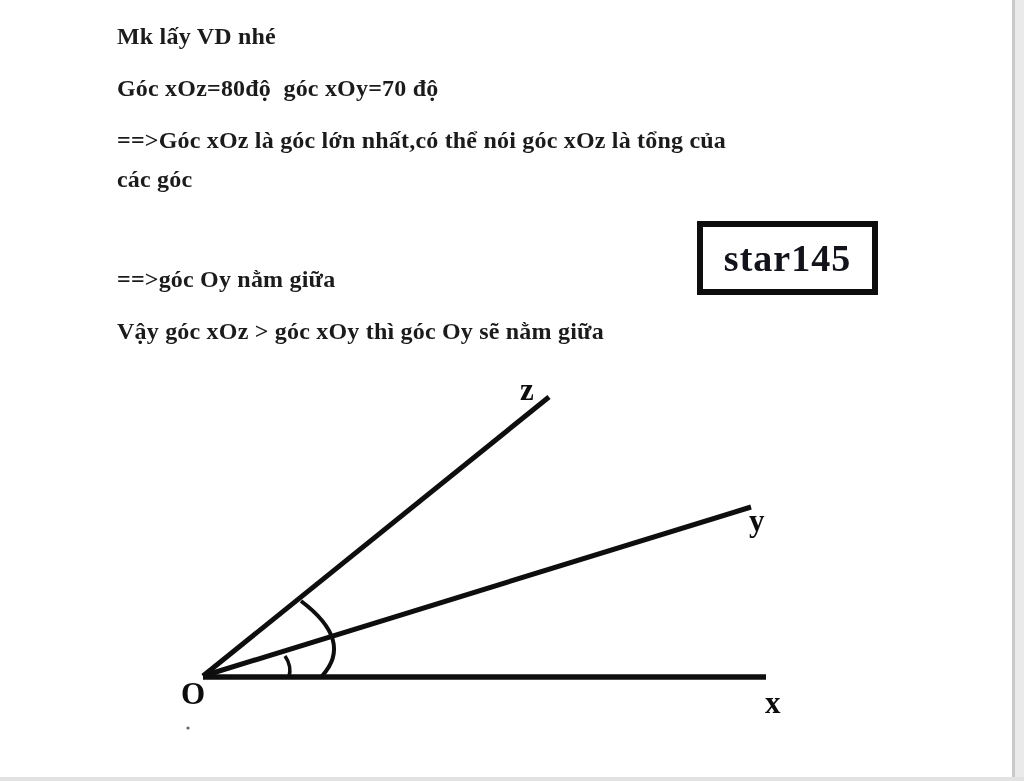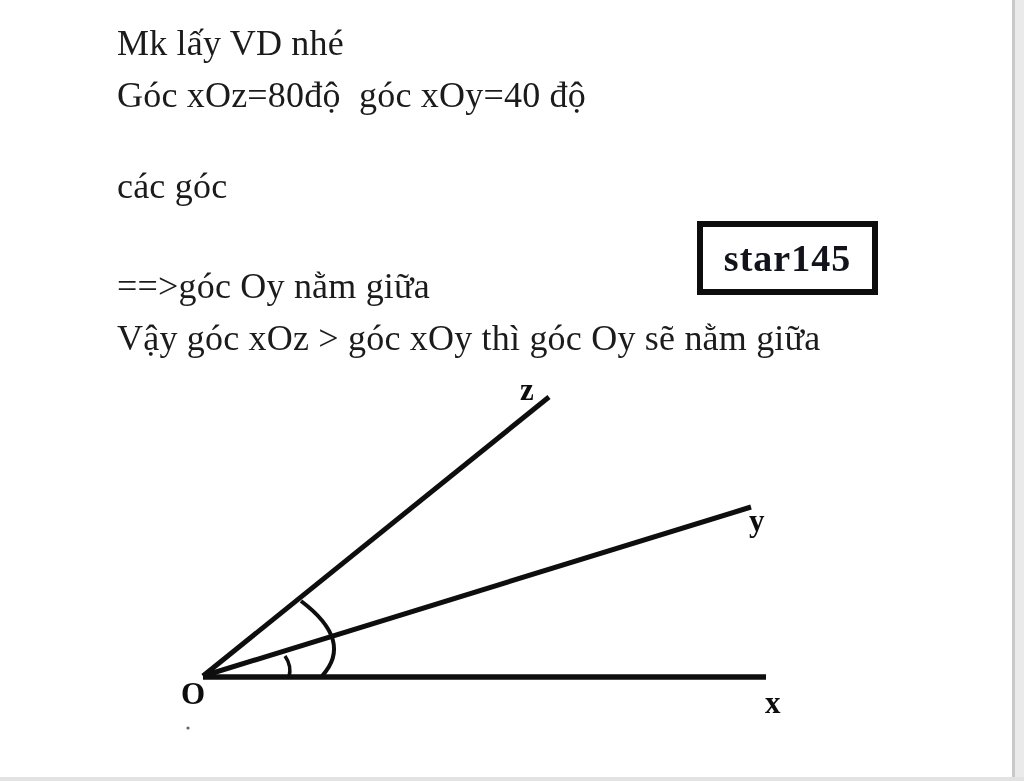--- a/index.html
+++ b/index.html
@@ -33,25 +33,26 @@
   .edge-bottom-strip {
     position: absolute;
     left: 0; bottom: 0;
     width: 1024px; height: 4px;
     background: #e2e2e2;
   }
   
   .text-line {
     position: absolute;
     left: 117px;
-    font-size: 36px;
+    font-size: 24px;
     line-height: 1.15;
     color: #1b1b1b;
     white-space: pre;
     letter-spacing: 0.2px;
+    font-weight: bold;
   }
   
   .badge {
     position: absolute;
     left: 697px;
     top: 221px;
     width: 181px;
     height: 74px;
     box-sizing: border-box;
     border: 6px solid #0d0d0d;
@@ -88,21 +89,22 @@
     font-size: 31px;
     fill: #0d0d0d;
   }
 </style>
 </head>
 <body>
 
 <div class="page">
 
   <div class="text-line" style="top:23px">Mk lấy VD nhé</div>
-  <div class="text-line" style="top:75px">Góc xOz=80độ  góc xOy=40 độ</div>
+  <div class="text-line" style="top:75px">Góc xOz=80độ  góc xOy=70 độ</div>
+  <div class="text-line" style="top:127px">==&gt;Góc xOz là góc lớn nhất,có thể nói góc xOz là tổng của</div>
   <div class="text-line" style="top:166px">các góc</div>
   <div class="text-line" style="top:318px">Vậy góc xOz &gt; góc xOy thì góc Oy sẽ nằm giữa</div>
   <div class="text-line" style="top:266px">==&gt;góc Oy nằm giữa</div>
 
   <div class="badge">
     <span class="badge-label">star145</span>
   </div>
 
   <svg class="diagram" viewBox="0 0 1024 781">
 

